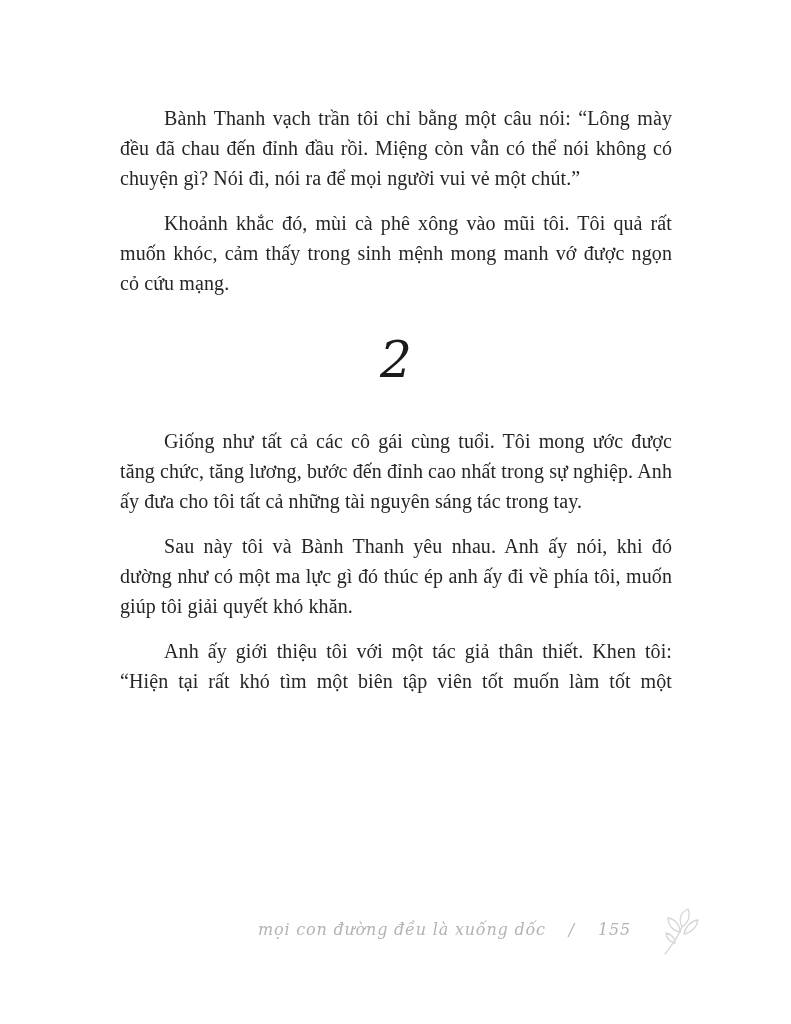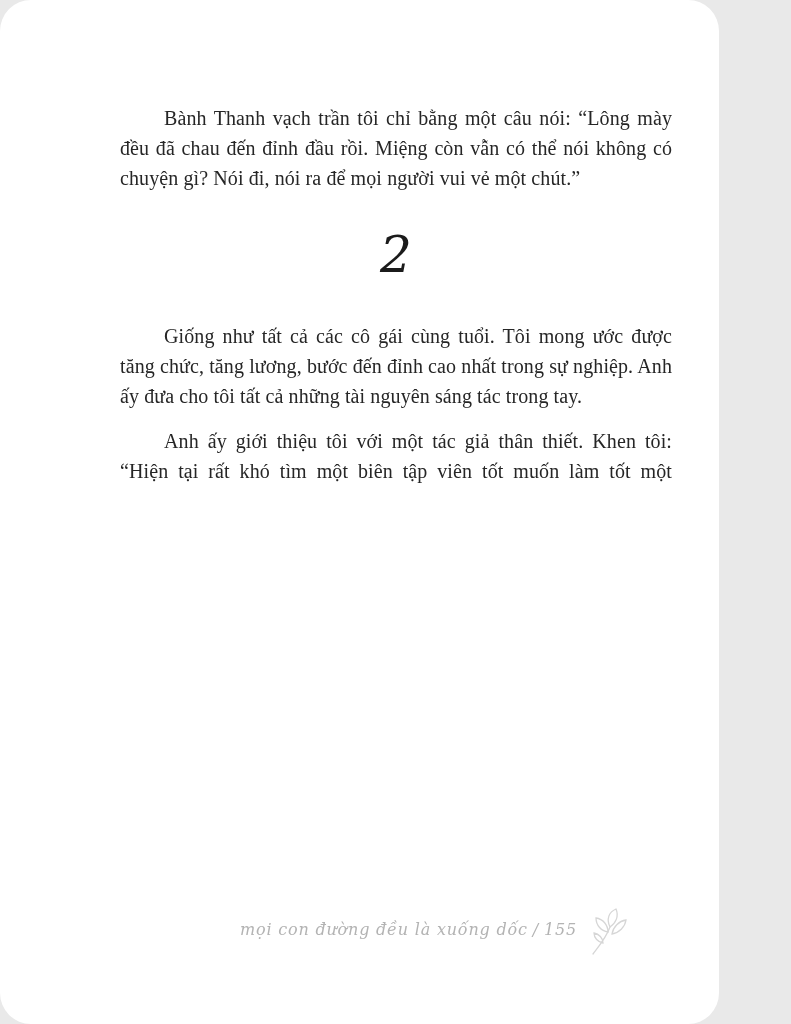--- a/index.html
+++ b/index.html
@@ -11,24 +11,23 @@
   }
   *{box-sizing:border-box;}
   html,body{margin:0;padding:0;}
   body{
     width:791px;height:1024px;
     background:#e9e9e9;
     font-family:"Liberation Serif",serif;
   }
   .page{
     position:relative;
-    width:719px;height:1024px;
+    width:791px;height:1024px;
     background:var(--page-background,#ffffff);
     overflow:hidden;
-    border-radius:31px;
   }
   .content{
     position:absolute;
     left:120px;top:103px;
     width:552px;
   }
   .par{
     margin:0 0 15px 0;
     font-family:"Liberation Serif",serif;
     font-size:20px;
@@ -52,21 +51,21 @@
     color:var(--chapter-number,#1b1b1b);
     margin:30px 0 34px 0;
     text-indent:0;
   }
   .footer{
     position:absolute;
     top:903px;
     right:84px;
     display:flex;
     align-items:center;
-    gap:4px;
+    gap:22px;
     font-family:"DejaVu Serif",serif;
     font-style:italic;
     font-size:16px;
     letter-spacing:0.8px;
     color:var(--footer-text,#b3b3b3);
     white-space:nowrap;
   }
   .footer .sep{margin:0 1px;}
   .ornament{
     display:inline-flex;
@@ -75,24 +74,26 @@
     transform:translateY(3px);
   }
 </style>
 </head>
 <body>
 
 <div class="page">
 
   <main class="content">
     <p class="par">Bành Thanh vạch trần tôi chỉ bằng một câu nói: “Lông mày đều đã chau đến đỉnh đầu rồi. Miệng còn vẫn có thể nói không có chuyện gì? Nói đi, nói ra để mọi người vui vẻ một chút.”</p>
+    <p class="par">Khoảnh khắc đó, mùi cà phê xông vào mũi tôi. Tôi quả rất muốn khóc, cảm thấy trong sinh mệnh mong manh vớ được ngọn cỏ cứu mạng.</p>
 
     <div class="chapter-num">2</div>
 
     <p class="par">Giống như tất cả các cô gái cùng tuổi. Tôi mong ước được tăng chức, tăng lương, bước đến đỉnh cao nhất trong sự nghiệp. Anh ấy đưa cho tôi tất cả những tài nguyên sáng tác trong tay.</p>
+    <p class="par">Sau này tôi và Bành Thanh yêu nhau. Anh ấy nói, khi đó dường như có một ma lực gì đó thúc ép anh ấy đi về phía tôi, muốn giúp tôi giải quyết khó khăn.</p>
     <p class="par cut-line">Anh ấy giới thiệu tôi với một tác giả thân thiết. Khen tôi: “Hiện tại rất khó tìm một biên tập viên tốt muốn làm tốt một</p>
   </main>
 
   <footer class="footer">
     <span>mọi con đường đều là xuống dốc</span>
     <span class="sep">/</span>
     <span>155</span>
     <span class="ornament">
       <svg width="52" height="52" viewBox="0 0 52 52" fill="none" stroke="currentColor" stroke-width="1.3" stroke-linecap="round">
 

